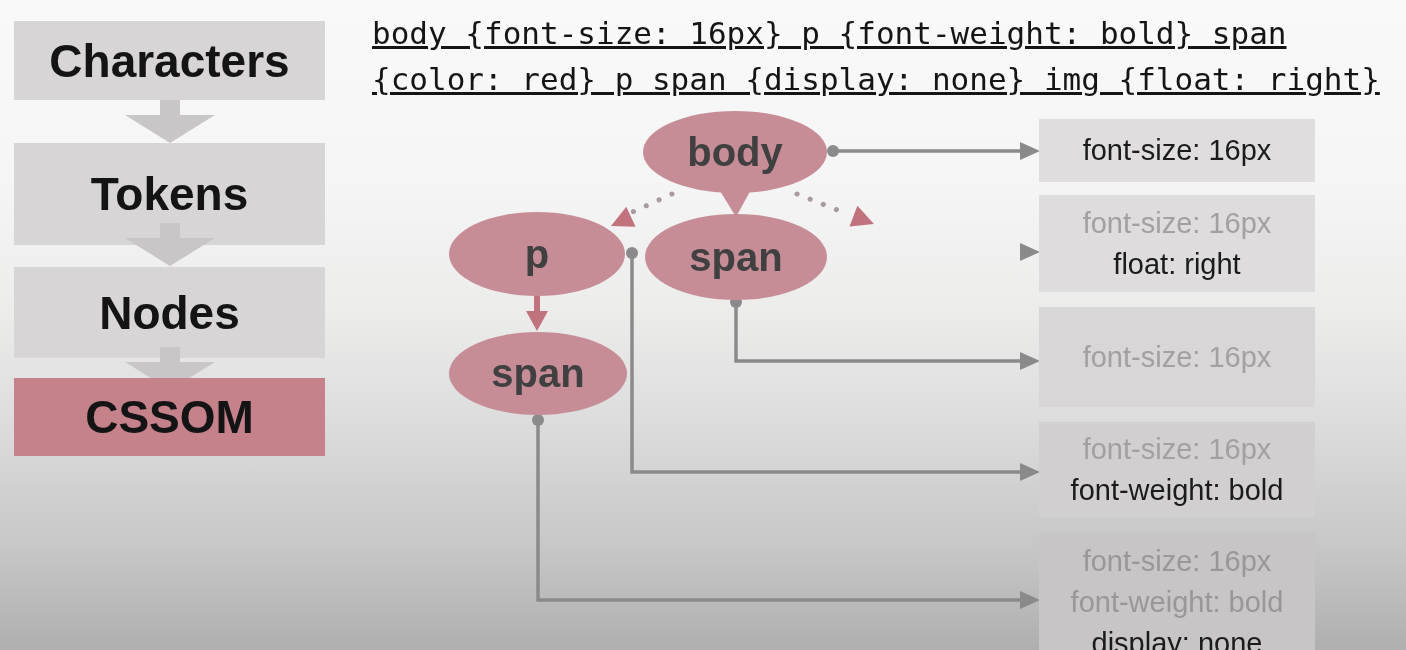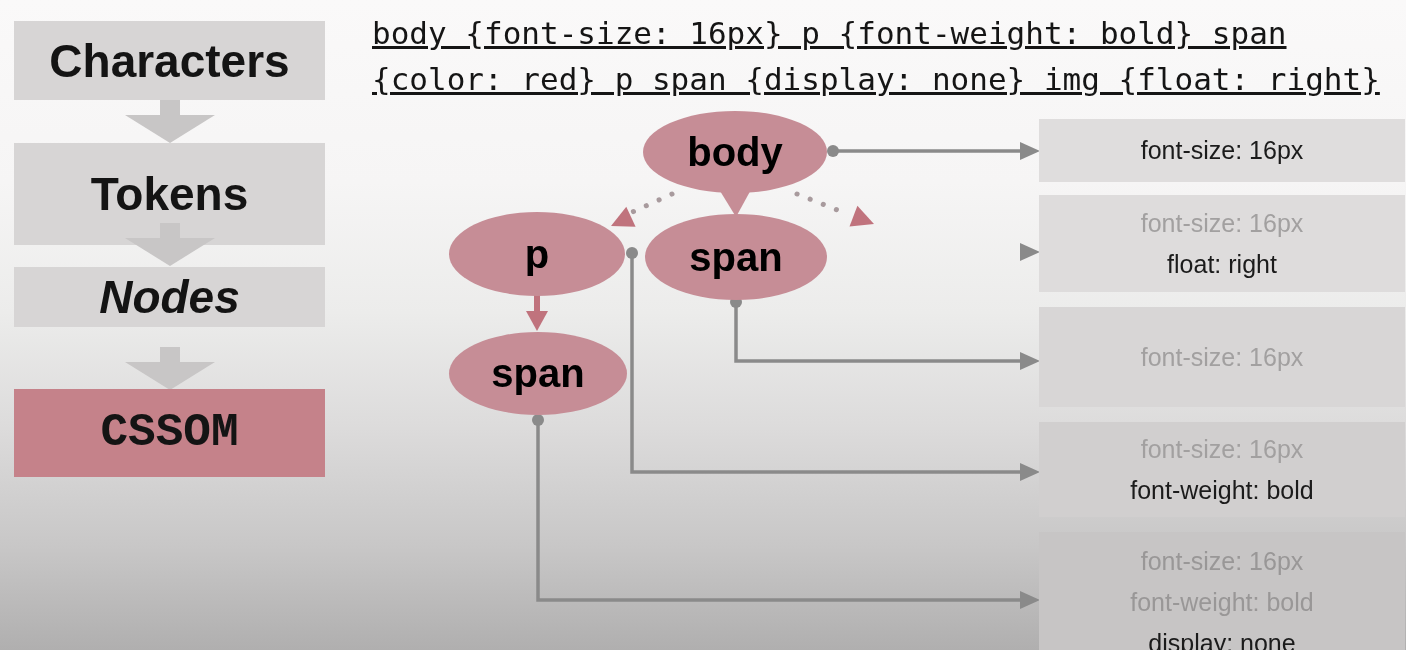--- a/index.html
+++ b/index.html
@@ -15,57 +15,57 @@
   }
   
   .step{
     position:absolute;left:14px;width:311px;
     display:flex;align-items:center;justify-content:center;
     background:#d7d5d5;color:#141414;
     font-weight:bold;font-size:46px;letter-spacing:0px;
   }
   .step-1{top:21px;height:79px;}
   .step-2{top:143px;height:102px;}
-  .step-3{top:267px;height:60px;font-style:italic;}
-  .step-4{top:389px;height:88px;background:#c5828a;font-family:Liberation Mono, monospace;}
+  .step-3{top:267px;height:91px;}
+  .step-4{top:378px;height:78px;background:#c5828a;}
   .flow-arrow{position:absolute;left:125px;width:90px;height:43px;}
   .flow-arrow::before{
     content:"";position:absolute;left:35px;top:0;width:20px;height:17px;background:#c8c6c6;
   }
   .flow-arrow::after{
     content:"";position:absolute;left:0;top:15px;width:0;height:0;
     border-left:45px solid transparent;border-right:45px solid transparent;
     border-top:28px solid #c8c6c6;
   }
   .fa-1{top:100px;} .fa-2{top:223px;} .fa-3{top:347px;}
   
   .code{
     position:absolute;left:372px;top:10px;width:1034px;
     font-family:"DejaVu Sans Mono","Liberation Mono",monospace;
     font-size:31px;line-height:46px;color:#151515;white-space:nowrap;text-decoration:underline;
   }
   
   .node{
     position:absolute;border-radius:50%;
-    background:#c68d96;color:#000000;
+    background:#c68d96;color:#404040;
     display:flex;align-items:center;justify-content:center;
     font-weight:bold;font-size:40px;
   }
   .node-body{left:643px;top:111px;width:184px;height:82px;}
   .node-p{left:449px;top:212px;width:176px;height:84px;}
   .node-span{left:645px;top:214px;width:182px;height:86px;}
   .node-img{left:845px;top:216px;width:182px;height:76px;}
   .node-span-child{left:449px;top:332px;width:178px;height:83px;}
   
   .overlay{position:absolute;left:0;top:0;width:1406px;height:650px;pointer-events:none;}
   
   .rule{
-    position:absolute;left:1039px;width:366px;
+    position:absolute;left:1039px;width:276px;
     display:flex;flex-direction:column;align-items:center;justify-content:center;
-    font-size:25px;line-height:41px;color:#1b1b1b;text-align:center;
+    font-size:29px;line-height:41px;color:#1b1b1b;text-align:center;
   }
   .rule .muted{color:#a2a0a0;}
   .rule-1{top:119px;height:63px;background:#dfdddd;}
   .rule-2{top:195px;height:97px;background:#dedcdc;}
   .rule-3{top:307px;height:100px;background:#d8d6d6;}
   .rule-4{top:422px;height:95px;background:#d1cfcf;}
   .rule-5{top:532px;height:140px;background:#c7c5c5;justify-content:flex-start;padding-top:9px;box-sizing:border-box;}
   .rule-5 .muted{color:#999797;}
 </style>
 </head>

